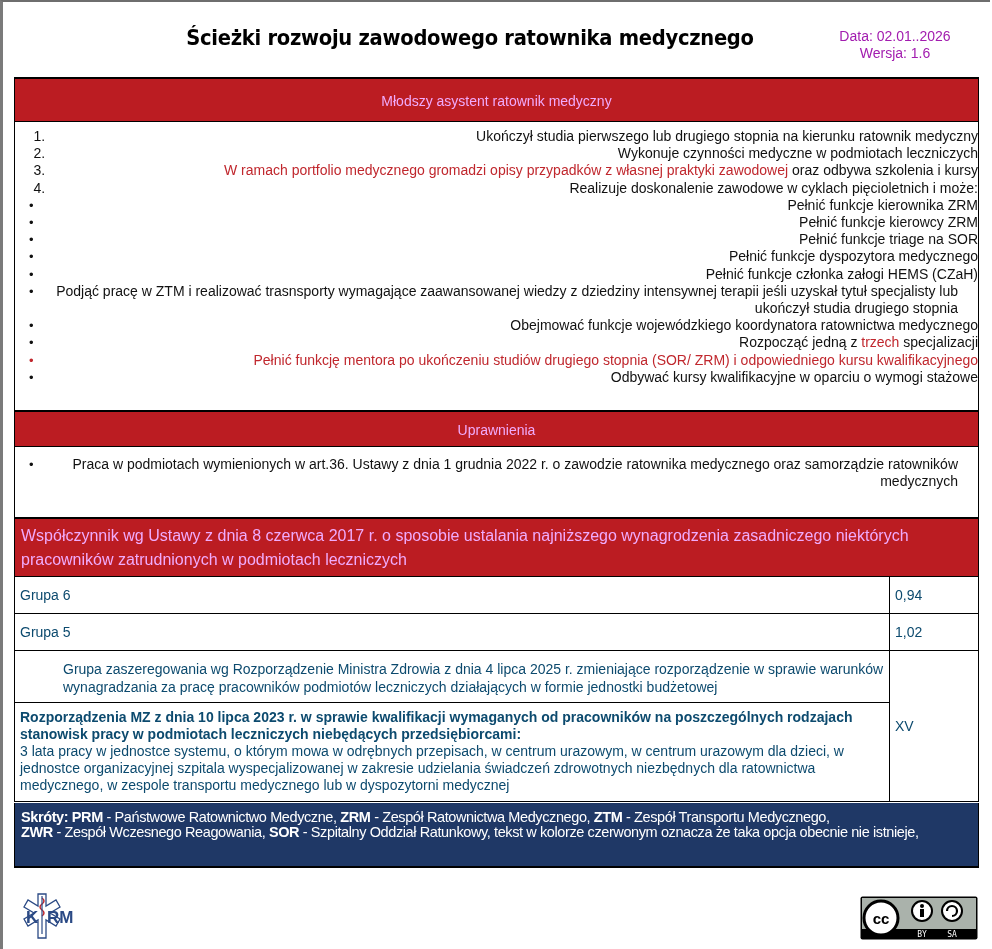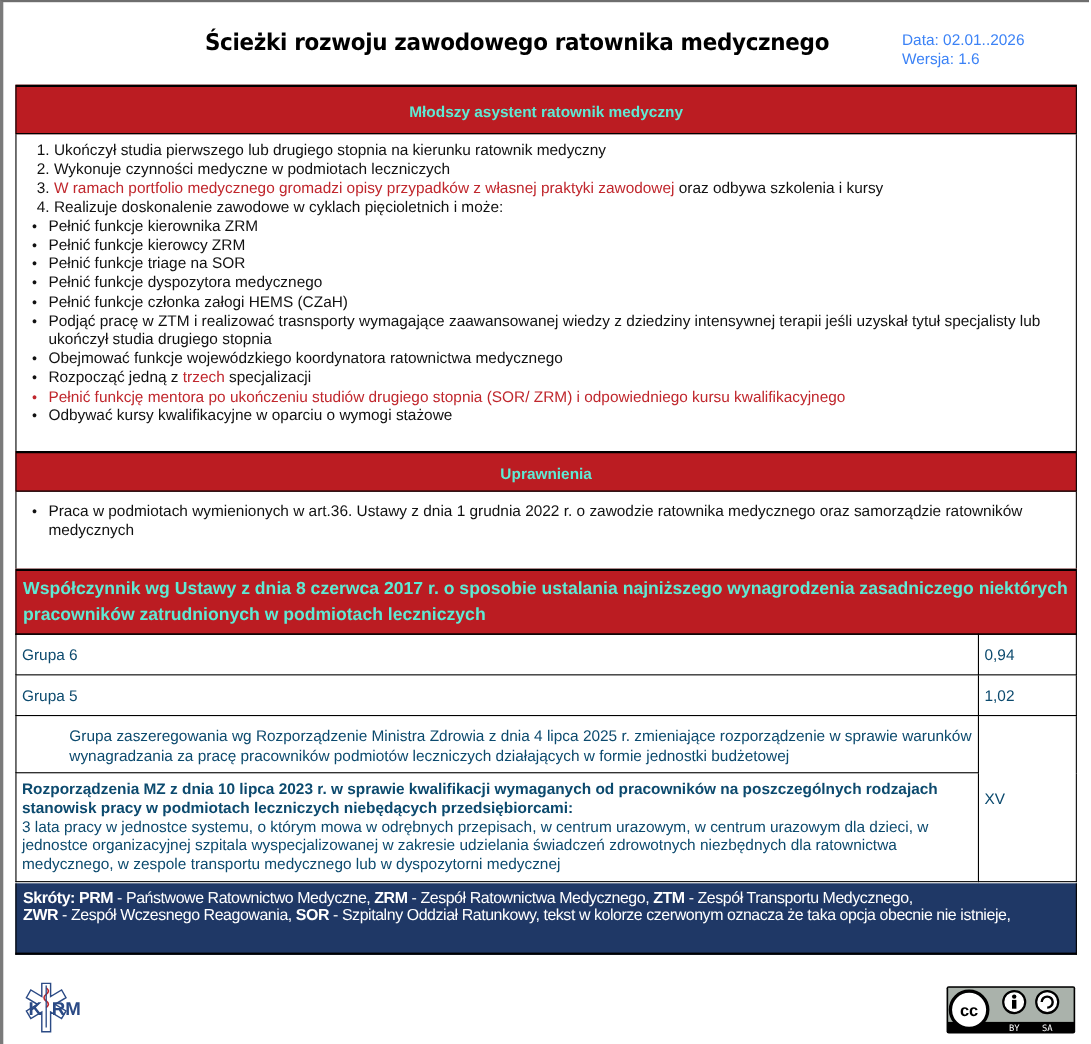--- a/index.html
+++ b/index.html
@@ -10,29 +10,29 @@
   .page-frame {
     position: absolute; left: 0; top: 0; width: 990px; height: 949px;
     border-top: 2px solid #6e6e6e; border-left: 3px solid #7a7a7a; box-sizing: border-box;
   }
   .title {
     position: absolute; left: 120px; top: 26px; width: 700px; text-align: center;
     font-family: "DejaVu Sans", sans-serif; font-size: 21px; font-weight: bold; letter-spacing: -0.3px;
     transform: scaleX(0.93); transform-origin: center;
   }
   .meta {
-    position: absolute; left: 820px; top: 28px; width: 150px; 
-    font-size: 14px; color: #3b82f6; line-height: 17px;
+    position: absolute; left: 820px; top: 28px; width: 150px; text-align: center;
+    font-size: 14px; color: #a21caf; line-height: 17px;
   }
   .box {
     position: absolute; left: 14px; width: 965px; box-sizing: border-box;
-    border-left: 1px solid #000; border-right: 1px solid #000;
+    border-left: 1px solid #000; border-right: 1px solid #000; text-align: right;
   }
   .red-head {
-    background: #bb1c22; color: #5eead4; font-weight: bold; text-align: center;
+    background: #bb1c22; color: #f0abfc; font-weight: normal; text-align: center;
     border-top: 2px solid #000; border-bottom: 1px solid #000; box-sizing: border-box;
   }
   .h1 { top: 77px; height: 45px; font-size: 14px; line-height: 44px; }
   .h2 { top: 410px; height: 37px; font-size: 14px; line-height: 36px; }
   .h3 {
     top: 517px; height: 60px; font-size: 16px; line-height: 24px; text-align: left;
     padding: 5px 0 0 6px;
   }
   .list-block {
     font-size: 14px; line-height: 17.2px; color: #111; padding-left: 20px; box-sizing: border-box;

